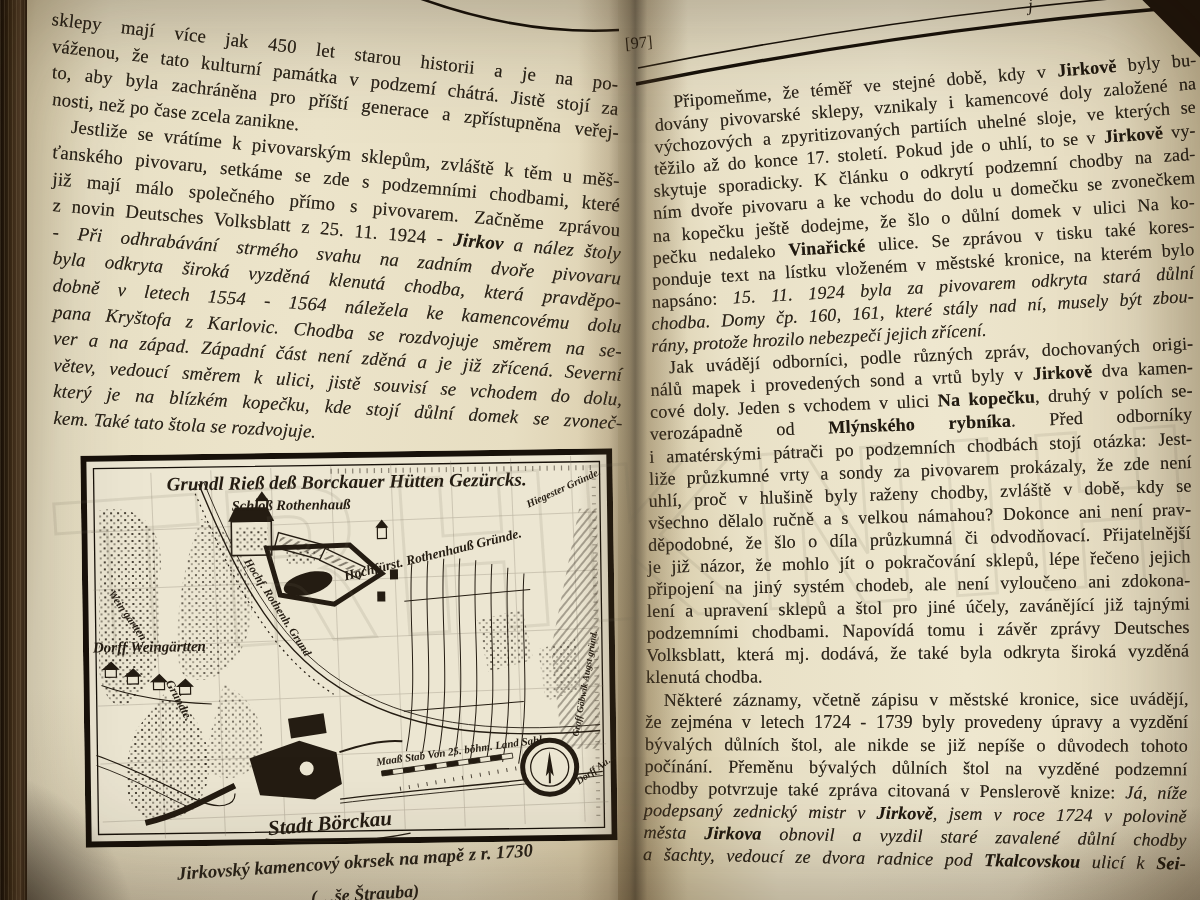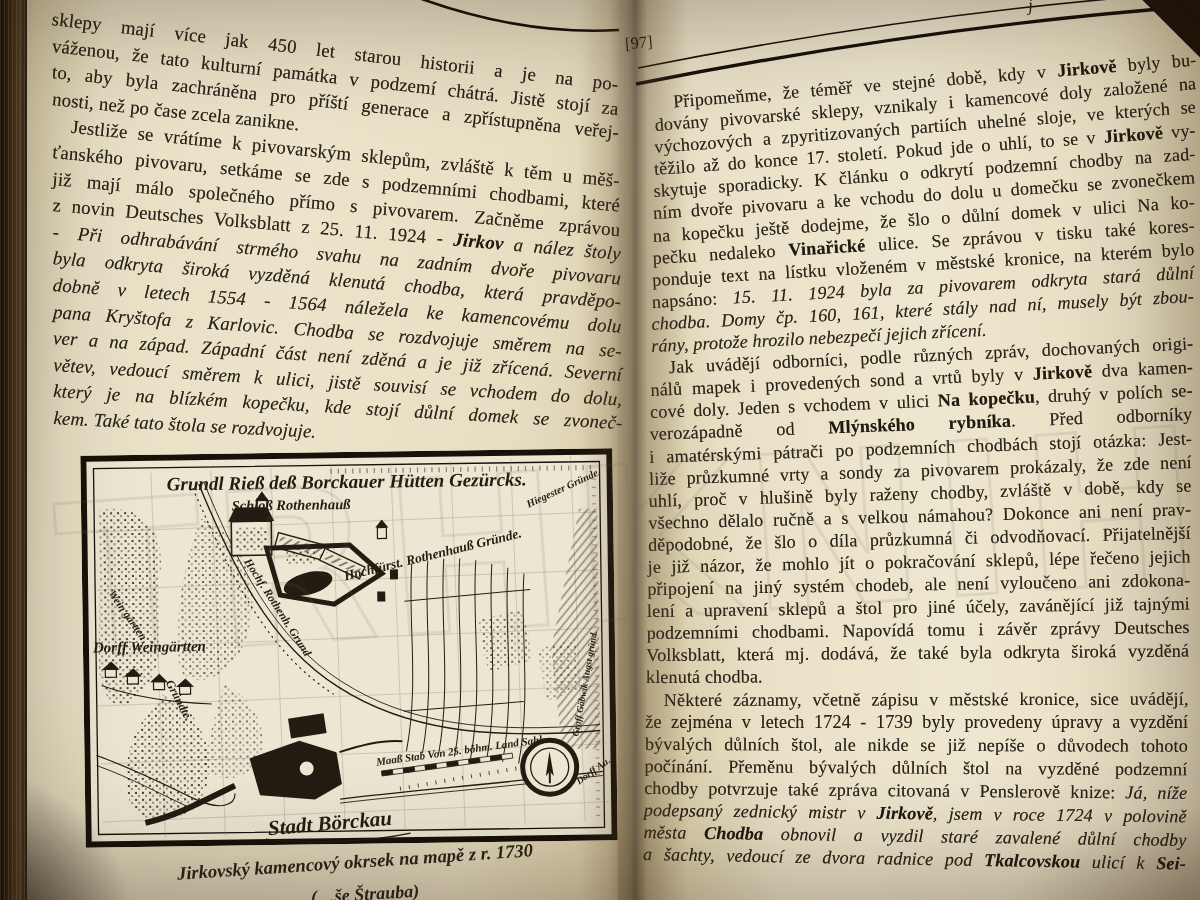--- a/index.html
+++ b/index.html
@@ -122,21 +122,21 @@
       <div class="line" style="transform: translateX(-8px) rotate(-0.8deg);"><span>lení a upravení sklepů a štol pro jiné účely, zavánějící již tajnými</span></div>
       <div class="line" style="transform: translateX(-8.4px) rotate(-0.64deg);"><span>podzemními chodbami. Napovídá tomu i závěr zprávy Deutsches</span></div>
       <div class="line" style="transform: translateX(-8.8px) rotate(-0.47deg);"><span>Volksblatt, která mj. dodává, že také byla odkryta široká vyzděná</span></div>
       <div class="line pend" style="transform: translateX(-9.1px) rotate(-0.31deg);"><span>klenutá chodba.</span></div>
       <div class="line" style="transform: translateX(-9.4px) rotate(-0.14deg);"><span> Některé záznamy, včetně zápisu v městské kronice, sice uvádějí,</span></div>
       <div class="line" style="transform: translateX(-9.8px) rotate(0.02deg);"><span>že zejména v letech 1724 - 1739 byly provedeny úpravy a vyzdění</span></div>
       <div class="line" style="transform: translateX(-10.1px) rotate(0.19deg);"><span>bývalých důlních štol, ale nikde se již nepíše o důvodech tohoto</span></div>
       <div class="line" style="transform: translateX(-10.5px) rotate(0.35deg);"><span>počínání. Přeměnu bývalých důlních štol na vyzděné podzemní</span></div>
       <div class="line" style="transform: translateX(-10.8px) rotate(0.52deg);"><span>chodby potvrzuje také zpráva citovaná v Penslerově knize: </span><span class="i">Já, níže</span></div>
       <div class="line" style="transform: translateX(-11.2px) rotate(0.68deg);"><span class="i">podepsaný zednický mistr v </span><span class="bi">Jirkově</span><span class="i">, jsem v roce 1724 v polovině</span></div>
-      <div class="line" style="transform: translateX(-11.5px) rotate(0.85deg);"><span class="i">města </span><span class="bi">Chodba</span><span class="i"> obnovil a vyzdil staré zavalené důlní chodby</span></div>
+      <div class="line" style="transform: translateX(-11.5px) rotate(0.85deg);"><span class="i">města </span><span class="bi">Jirkova</span><span class="i"> obnovil a vyzdil staré zavalené důlní chodby</span></div>
       <div class="line" style="transform: translateX(-11.9px) rotate(1.01deg);"><span class="i">a šachty, vedoucí ze dvora radnice pod </span><span class="bi">Tkalcovskou</span><span class="i"> ulicí k </span><span class="bi">Sei-</span></div>
     </div>
 
   <svg id="map-box" viewBox="0 0 532 392">
     <defs>
       <pattern id="dots" width="7" height="7" patternUnits="userSpaceOnUse">
         <circle cx="2" cy="2" r="1.1" fill="#241c12"></circle>
           <circle cx="5" cy="5" r="0.8" fill="#241c12"></circle>
       </pattern>
       <pattern id="hatch" width="6" height="6" patternUnits="userSpaceOnUse" patternTransform="rotate(40)">

